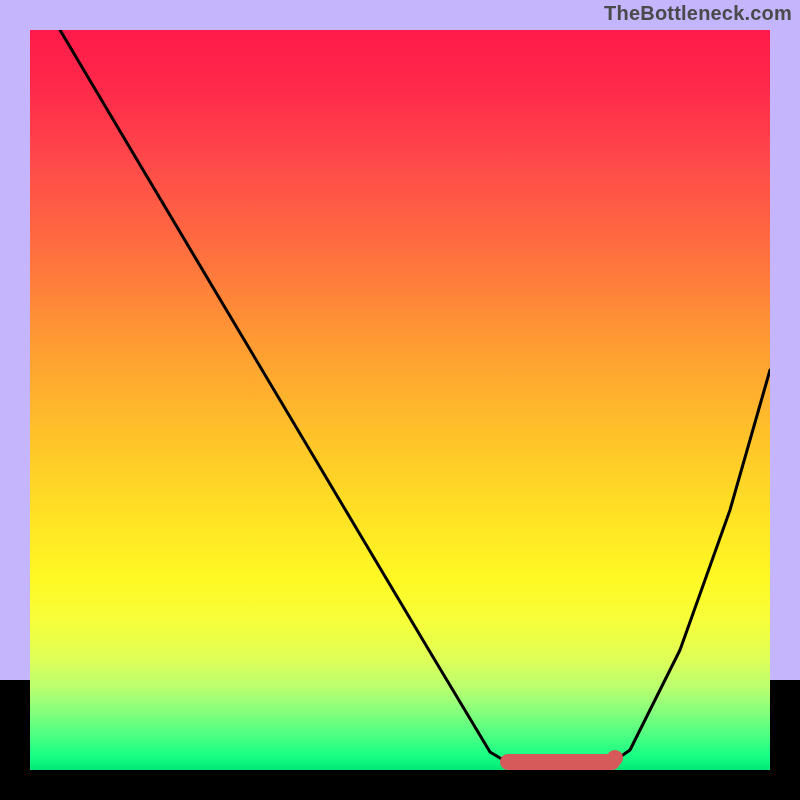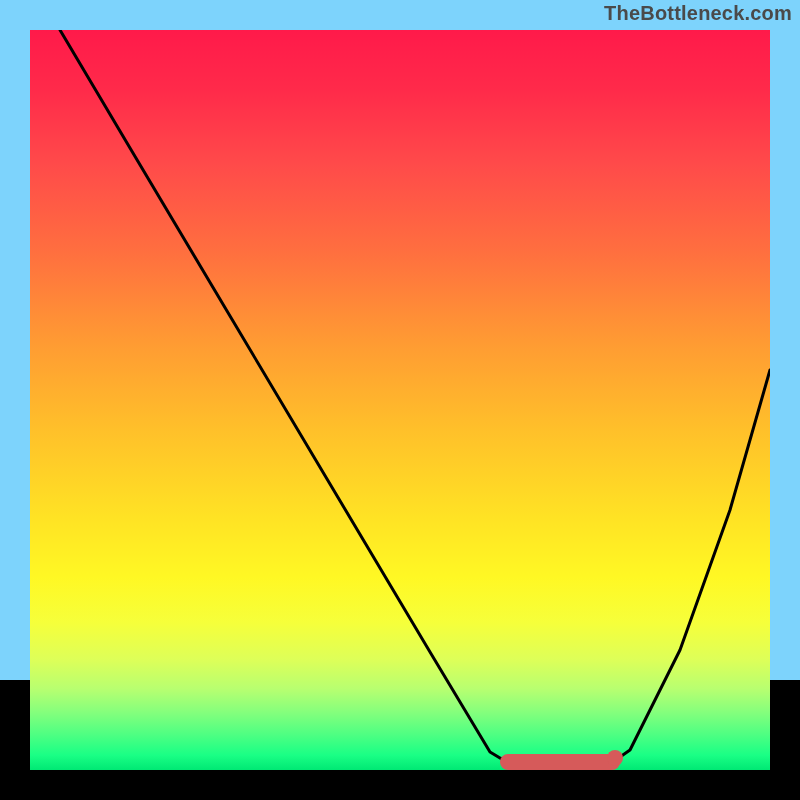--- a/index.html
+++ b/index.html
@@ -8,21 +8,21 @@
     width: 800px;
     height: 800px;
     background: #000;
     overflow: hidden;
     font-family: Arial, Helvetica, sans-serif;
   }
   .frame {
     position: relative;
     width: 800px;
     height: 680px;
-    background: #7dd3fc;
+    background: #c4b5fd;
   }
   .watermark {
     position: absolute;
     top: 2px;
     right: 8px;
     color: #4a4a4a;
     font-size: 20px;
     font-weight: 600;
     letter-spacing: 0.2px;
     z-index: 5;

